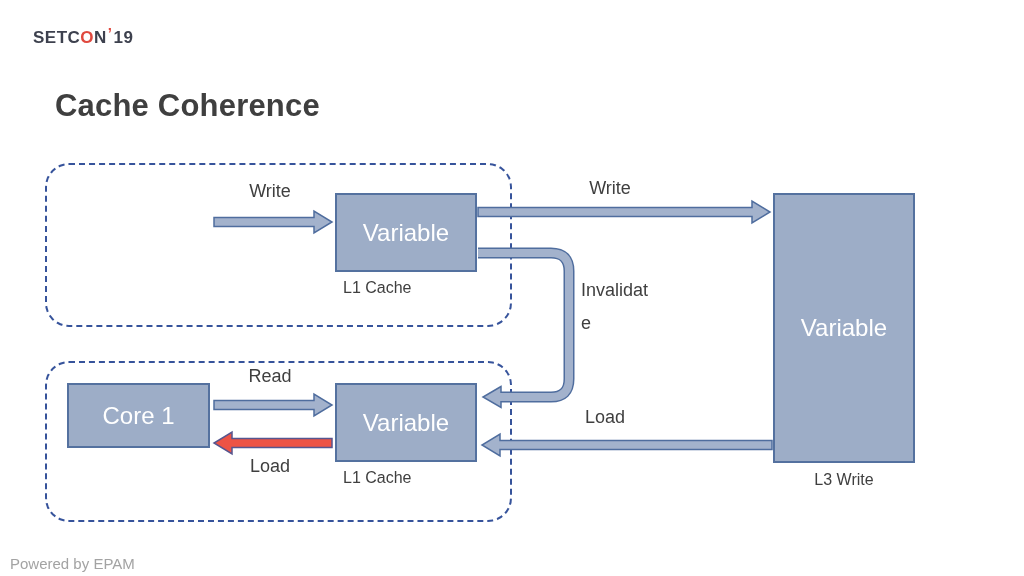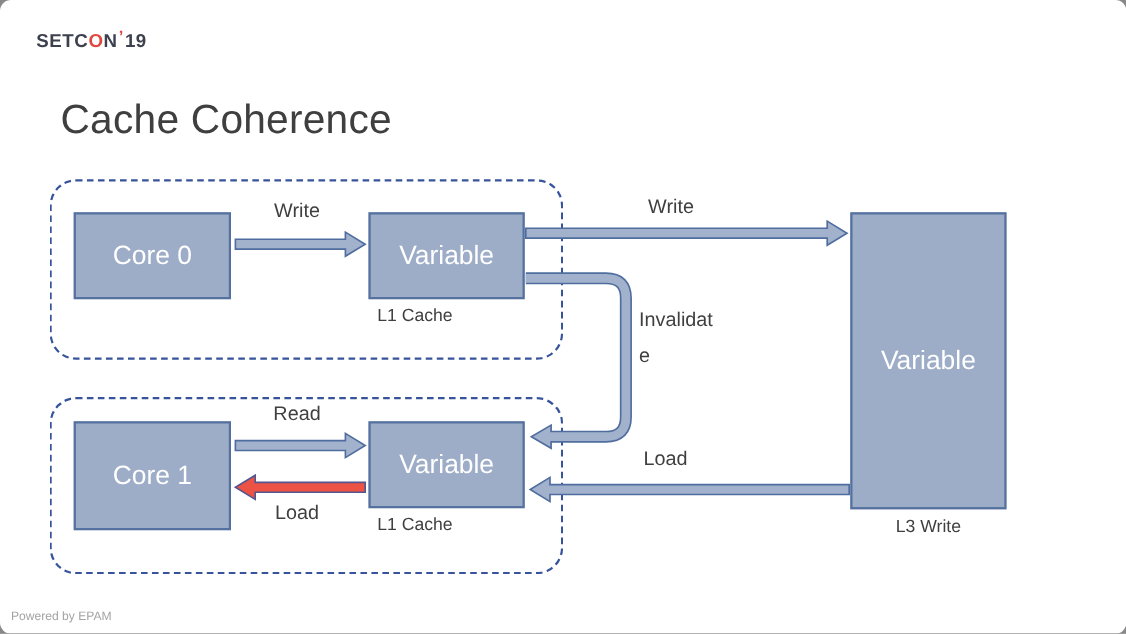--- a/index.html
+++ b/index.html
@@ -2,34 +2,33 @@
 <html style="--box-fill: #9dadc7; --box-border: #54719f; --arrow-fill: #a3b2cc; --arrow-border: #4f6d9e; --red-fill: #ed5345; --red-border: #56568f; --dashed-border: #36539b; --accent-red: #e0483e; --text-dark: #3f3f3f; --text-logo: #3d414e;"><head>
 <meta charset="utf-8">
 <style>
   html,body{margin:0;padding:0;background:#888;}
   .slide{
     position:relative;
     width:1024px;height:576px;
     background:#ffffff;
     font-family:"Liberation Sans", sans-serif;
     overflow:hidden;
-    border-radius:10px;
   }
   
   .logo{
     position:absolute;left:33px;top:28px;
     font-size:17px;font-weight:700;letter-spacing:.5px;
     color:var(--text-logo);
     user-select:none;
   }
   .logo .red{color:var(--accent-red);}
   .logo .tick{display:inline-block;transform:translateY(-5px);font-size:15px;margin:0 1px;}
   .page-title{
     position:absolute;left:55px;top:88px;
-    font-size:37px;font-weight:400;color:var(--text-dark);
+    font-size:31px;font-weight:700;color:var(--text-dark);
     letter-spacing:.2px;
   }
   
   .dashed-group{
     position:absolute;
     border:2px dashed var(--dashed-border);
     border-radius:24px;
     z-index:1;
   }
   .group-top{left:45px;top:163px;width:463px;height:160px;}
@@ -39,21 +38,21 @@
     background:var(--box-fill);
     border:2px solid var(--box-border);
     color:#ffffff;
     font-size:24px;
     display:flex;align-items:center;justify-content:center;
     z-index:2;
     box-sizing:border-box;
   }
   .node-core0{left:67px;top:193px;width:143px;height:79px;}
   .node-var1 {left:335px;top:193px;width:142px;height:79px;}
-  .node-core1{left:67px;top:383px;width:143px;height:99px;}
+  .node-core1{left:67px;top:383px;width:143px;height:65px;}
   .node-var2 {left:335px;top:383px;width:142px;height:79px;}
   .node-l3   {left:773px;top:193px;width:142px;height:270px;}
   .arrow-layer{position:absolute;left:0;top:0;z-index:3;pointer-events:none;}
   .arrow-shape{fill:var(--arrow-fill);stroke:var(--arrow-border);stroke-width:1.5;}
   .arrow-red{fill:var(--red-fill);stroke:var(--red-border);stroke-width:1.5;}
   .elbow-outer{fill:none;stroke:var(--arrow-border);stroke-width:11;}
   .elbow-inner{fill:none;stroke:var(--arrow-fill);stroke-width:8;}
   .lbl{
     position:absolute;
     font-size:18px;color:var(--text-dark);
@@ -67,37 +66,36 @@
   .lbl-loadl3{left:585px;top:407px;}
   .lbl-invalidate{left:581px;top:274px;line-height:33px;white-space:normal;width:110px;}
   .cache-lbl{
     position:absolute;font-size:16px;color:var(--text-dark);z-index:4;white-space:nowrap;
   }
   .lbl-l1a{left:343px;top:279px;}
   .lbl-l1b{left:343px;top:469px;}
   .lbl-l3 {left:773px;top:471px;width:142px;text-align:center;}
   .footer{
     position:absolute;left:10px;top:555px;
-    font-size:11px;color:#a3a3a3;z-index:4;
+    font-size:15px;color:#a3a3a3;z-index:4;
   }
 </style>
 </head>
 <body>
 
 <div class="slide">
 
   <div class="logo">
     <span>SETC</span><span class="red">O</span><span>N</span><span class="red tick">’</span><span>19</span>
   </div>
   <div class="page-title">Cache Coherence</div>
 
   <div class="dashed-group group-top"></div>
   <div class="dashed-group group-bottom"></div>
 
-  <div class="node node-core0">Core 0</div>
   <div class="node node-var1">Variable</div>
   <div class="node node-core1">Core 1</div>
   <div class="node node-var2">Variable</div>
   <div class="node node-l3">Variable</div>
 
   <svg class="arrow-layer" width="1024" height="576" viewBox="0 0 1024 576">
 
     <polygon class="arrow-shape" points="214,217.5 314,217.5 314,211 332,222 314,233 314,226.5 214,226.5"></polygon>
 
     <polygon class="arrow-shape" points="478,207.5 752,207.5 752,201 770,212 752,223 752,216.5 478,216.5"></polygon>

